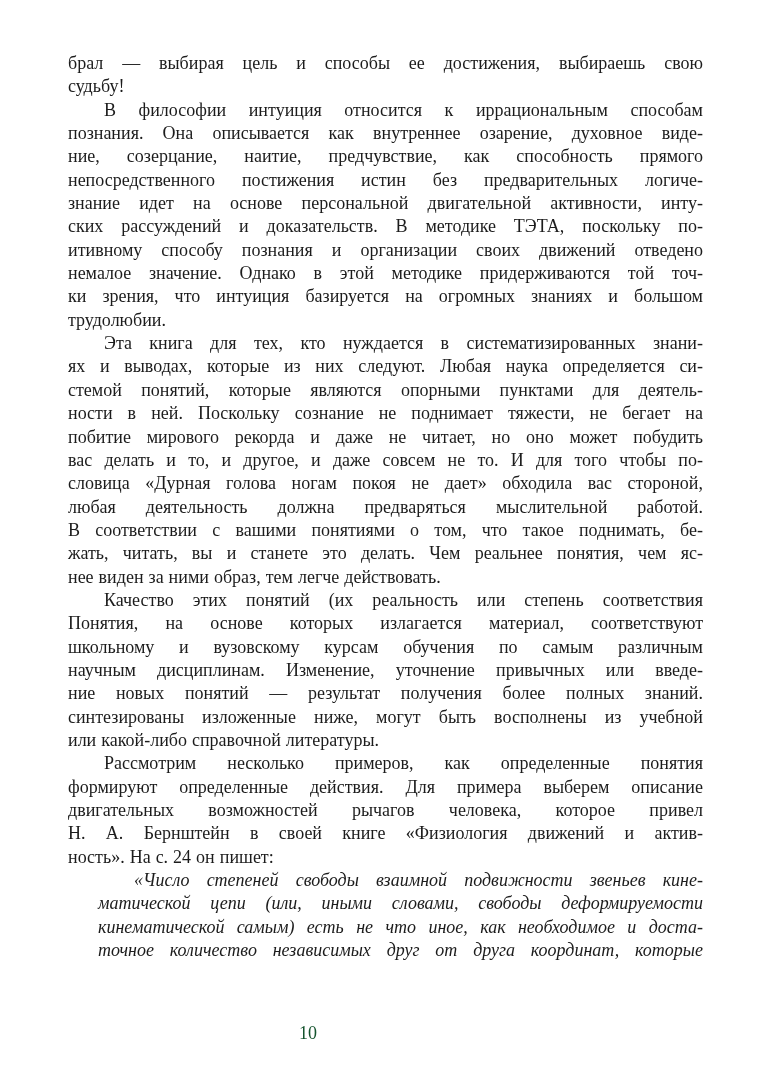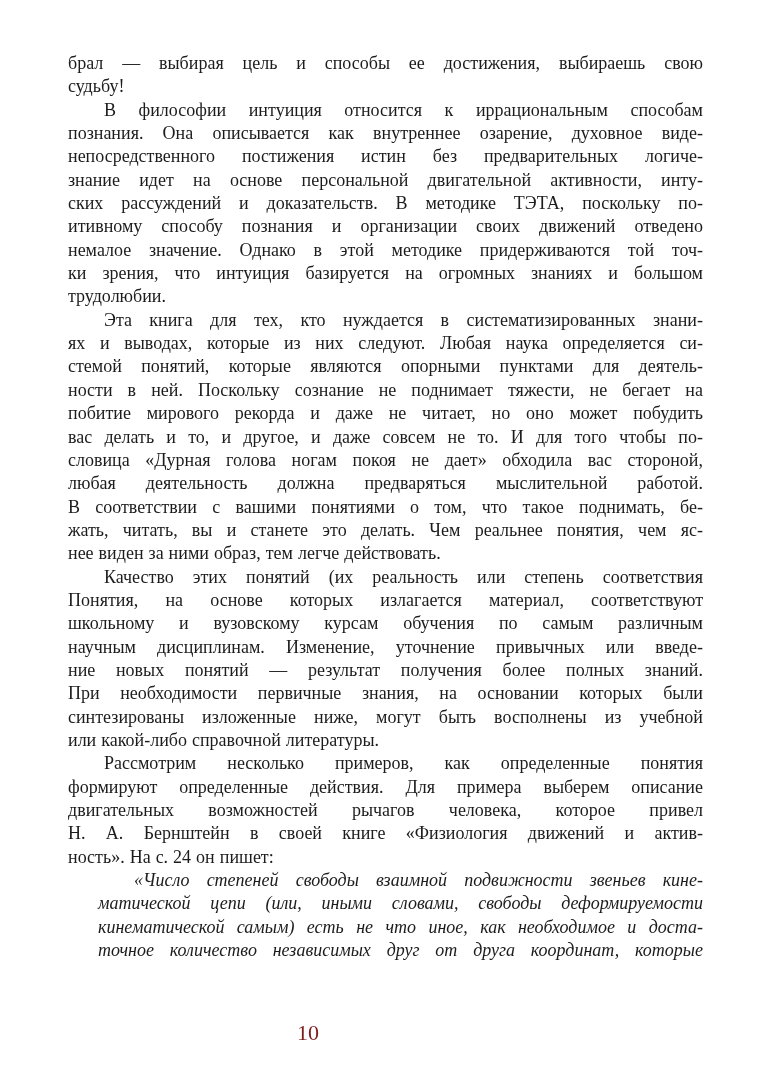--- a/index.html
+++ b/index.html
@@ -46,37 +46,38 @@
   .para.italic .line {
     font-style: italic;
     margin-left: 30px;
   }
   .page-number {
     position: absolute;
     top: 1022px;
     left: 0;
     width: 616px;
     text-align: center;
-    font-size: 22px;
+    font-size: 18px;
     line-height: 22px;
-    color: #7f1d1d;
+    color: #14532d;
   }
 </style>
 </head>
 <body>
 
 <div class="page">
   <div class="text-body">
       <div class="para">
         <div class="line">брал — выбирая цель и способы ее достижения, выбираешь свою</div>
         <div class="line last">судьбу!</div>
       </div>
       <div class="para indent">
         <div class="line">В философии интуиция относится к иррациональным способам</div>
         <div class="line">познания. Она описывается как внутреннее озарение, духовное виде-</div>
+        <div class="line">ние, созерцание, наитие, предчувствие, как способность прямого</div>
         <div class="line">непосредственного постижения истин без предварительных логиче-</div>
         <div class="line">знание идет на основе персональной двигательной активности, инту-</div>
         <div class="line">ских рассуждений и доказательств. В методике ТЭТА, поскольку по-</div>
         <div class="line">итивному способу познания и организации своих движений отведено</div>
         <div class="line">немалое значение. Однако в этой методике придерживаются той точ-</div>
         <div class="line">ки зрения, что интуиция базируется на огромных знаниях и большом</div>
         <div class="line last">трудолюбии.</div>
       </div>
       <div class="para indent">
         <div class="line">Эта книга для тех, кто нуждается в систематизированных знани-</div>
@@ -90,21 +91,20 @@
         <div class="line">В соответствии с вашими понятиями о том, что такое поднимать, бе-</div>
         <div class="line">жать, читать, вы и станете это делать. Чем реальнее понятия, чем яс-</div>
         <div class="line last">нее виден за ними образ, тем легче действовать.</div>
       </div>
       <div class="para indent">
         <div class="line">Качество этих понятий (их реальность или степень соответствия</div>
         <div class="line">Понятия, на основе которых излагается материал, соответствуют</div>
         <div class="line">школьному и вузовскому курсам обучения по самым различным</div>
         <div class="line">научным дисциплинам. Изменение, уточнение привычных или введе-</div>
         <div class="line">ние новых понятий — результат получения более полных знаний.</div>
-        <div class="line">При необходимости первичные знания, на основании которых были</div>
         <div class="line">синтезированы изложенные ниже, могут быть восполнены из учебной</div>
         <div class="line last">или какой-либо справочной литературы.</div>
       </div>
       <div class="para indent">
         <div class="line">Рассмотрим несколько примеров, как определенные понятия</div>
         <div class="line">формируют определенные действия. Для примера выберем описание</div>
         <div class="line">двигательных возможностей рычагов человека, которое привел</div>
         <div class="line">Н. А. Бернштейн в своей книге «Физиология движений и актив-</div>
         <div class="line last">ность». На с. 24 он пишет:</div>
       </div>

